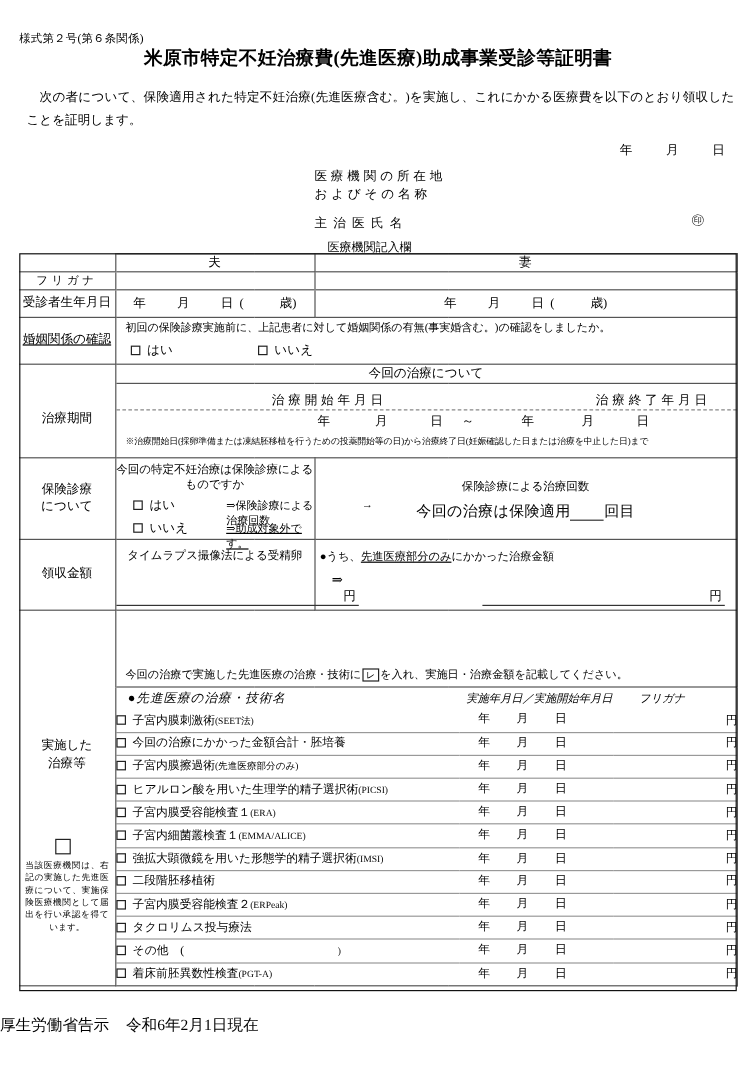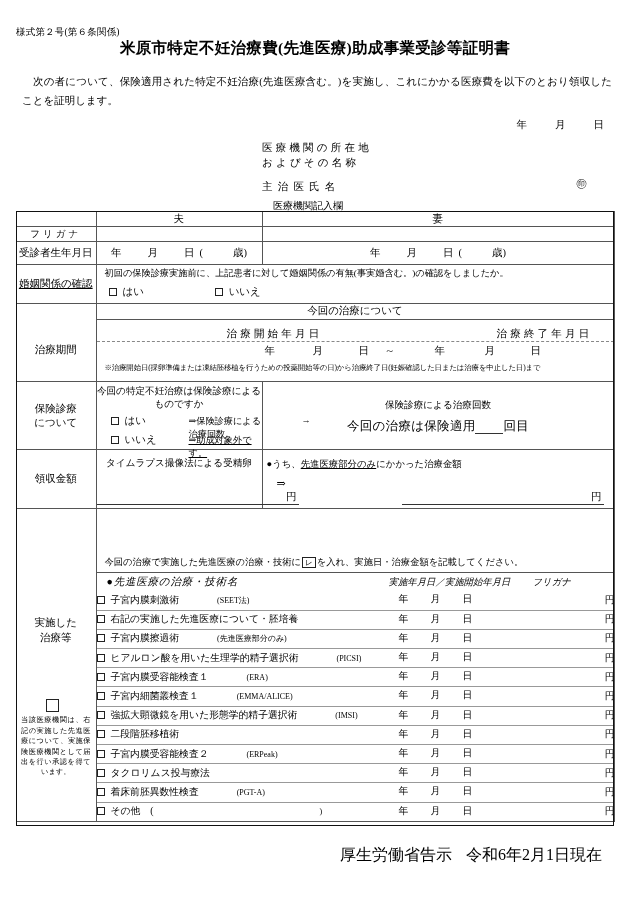--- a/index.html
+++ b/index.html
@@ -266,21 +266,21 @@
   }
   table.tx td {
     border: 0;
     border-bottom: 0.7px solid #999;
     padding: 0;
     height: 18.2px;
     vertical-align: middle;
   }
   table.tx tr:last-child td { border-bottom: 0; }
   .tx-name { padding-left: 12px; white-space: nowrap; }
-  .tx-name small { font-size: 8px; margin-left: 38px; }
+  .tx-name small { font-size: 8px; }
   .tx-date { position: relative; }
   .tx-date .y { position: absolute; left: 16px; top: 2px; }
   .tx-date .m { position: absolute; left: 48px; top: 2px; }
   .tx-date .d { position: absolute; left: 80px; top: 2px; }
   .tx-yen { text-align: right; padding-right: 10px; }
 
   .sidenote-cell { text-align: center; vertical-align: middle; }
   .sidenote-title { font-size: 10.5px; line-height: 1.4; }
   .sidenote-box { margin: 54px 0 2px 0; }
   .sidenote-txt {
@@ -289,24 +289,24 @@
     text-align: justify;
     padding: 0 5px;
     text-align-last: center;
   }
 
   .footer {
     position: absolute;
     left: 0;
     top: 845px;
     width: 628px;
-    text-align: right;
+    text-align: left;
     padding-right: 26px;
     box-sizing: border-box;
-    font-size: 16px;
+    font-size: 13px;
   }
   .footer .gap { display: inline-block; width: 14px; }
 </style>
 </head>
 <body>
 
 <div class="page">
 
   <div class="form-no">様式第２号(第６条関係)</div>
   <div class="doc-title">米原市特定不妊治療費(先進医療)助成事業受診等証明書</div>
@@ -463,21 +463,21 @@
                 <tr>
                   <td class="tx-name"><span class="cb"></span><span>子宮内膜刺激術</span><small>(SEET法)</small></td>
                   <td class="tx-date">
                     <span class="y">年</span>
                     <span class="m">月</span>
                     <span class="d">日</span>
                   </td>
                   <td class="tx-yen"><span>円</span></td>
                 </tr>
                 <tr>
-                  <td class="tx-name"><span class="cb"></span><span>右記の実施した先進医療について・胚培養</span></td>
+                  <td class="tx-name"><span class="cb"></span><span>今回の治療にかかった金額合計・胚培養</span></td>
                   <td class="tx-date">
                     <span class="y">年</span>
                     <span class="m">月</span>
                     <span class="d">日</span>
                   </td>
                   <td class="tx-yen"><span>円</span></td>
                 </tr>
                 <tr>
                   <td class="tx-name"><span class="cb"></span><span>子宮内膜擦過術</span><small>(先進医療部分のみ)</small></td>
                   <td class="tx-date">
@@ -544,30 +544,30 @@
                 <tr>
                   <td class="tx-name"><span class="cb"></span><span>タクロリムス投与療法</span></td>
                   <td class="tx-date">
                     <span class="y">年</span>
                     <span class="m">月</span>
                     <span class="d">日</span>
                   </td>
                   <td class="tx-yen"><span>円</span></td>
                 </tr>
                 <tr>
+                  <td class="tx-name"><span class="cb"></span><span>その他　(</span><small>　　　　　　　　　　　　　　　　)</small></td>
+                  <td class="tx-date">
+                    <span class="y">年</span>
+                    <span class="m">月</span>
+                    <span class="d">日</span>
+                  </td>
+                  <td class="tx-yen"><span>円</span></td>
+                </tr>
+                <tr>
                   <td class="tx-name"><span class="cb"></span><span>着床前胚異数性検査</span><small>(PGT-A)</small></td>
-                  <td class="tx-date">
-                    <span class="y">年</span>
-                    <span class="m">月</span>
-                    <span class="d">日</span>
-                  </td>
-                  <td class="tx-yen"><span>円</span></td>
-                </tr>
-                <tr>
-                  <td class="tx-name"><span class="cb"></span><span>その他　(</span><small>　　　　　　　　　　　　　　　　)</small></td>
                   <td class="tx-date">
                     <span class="y">年</span>
                     <span class="m">月</span>
                     <span class="d">日</span>
                   </td>
                   <td class="tx-yen"><span>円</span></td>
                 </tr>
               </tbody>
         </table>
       </td>

